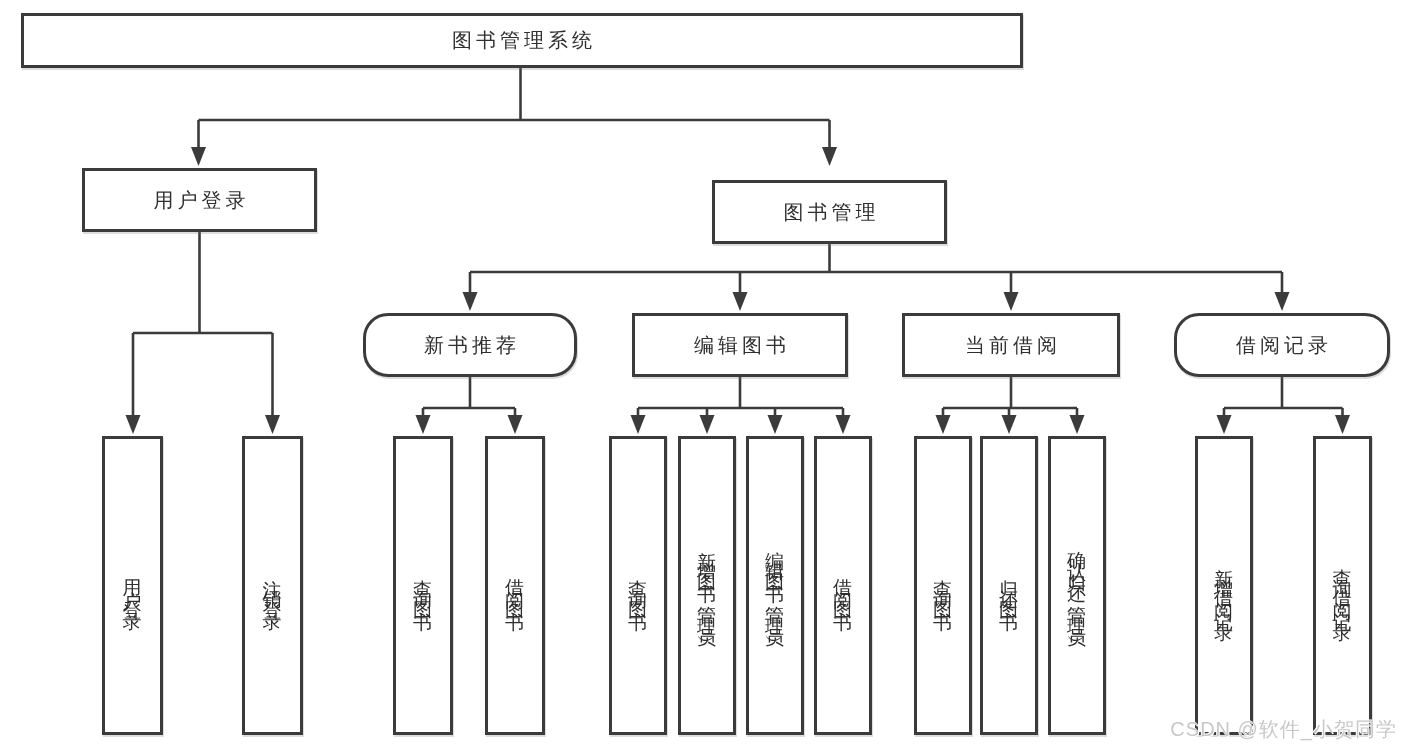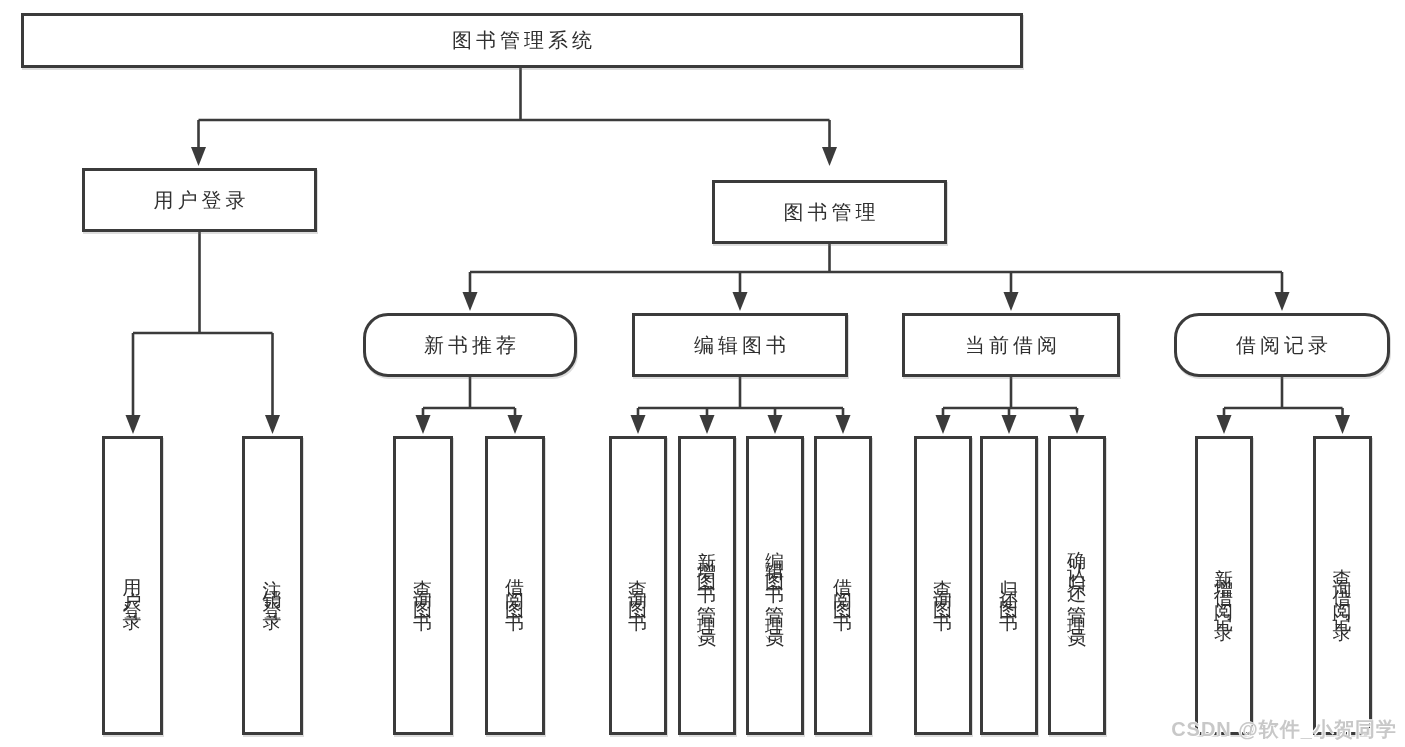--- a/index.html
+++ b/index.html
@@ -54,21 +54,20 @@
   .watermark {
     position: absolute;
     right: 8px;
     bottom: 4px;
     font-size: 20px;
     color: #c8c8c8;
     letter-spacing: 1px;
     z-index: 3;
     text-shadow: 1px 1px 0 #ffffff, -1px -1px 0 #ffffff;
     white-space: nowrap;
-    font-weight: bold;
   }
 </style>
 </head>
 <body>
 
 <div class="diagram">
 
   <svg class="connectors" width="1405" height="747" viewBox="0 0 1405 747">
     <defs>
       <polygon id="ah" points="-7.5,-19 7.5,-19 0,0" fill="#3b3b3b"></polygon>

